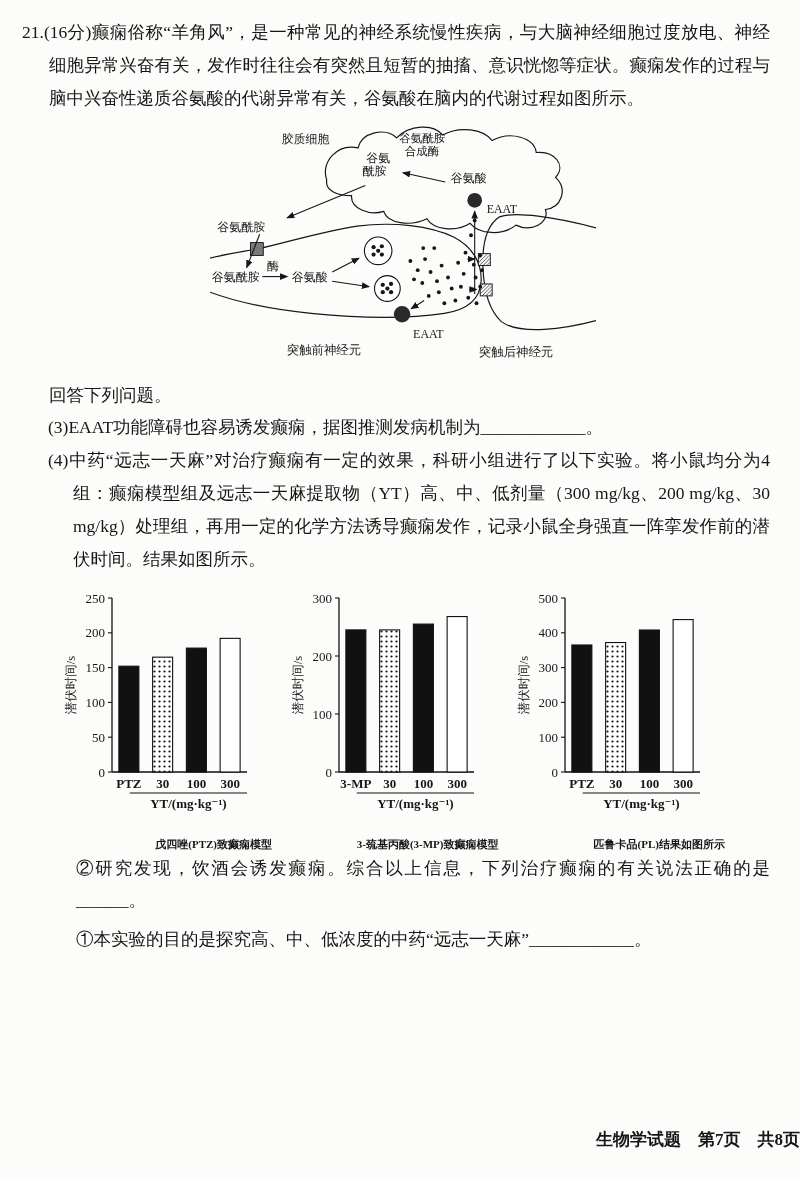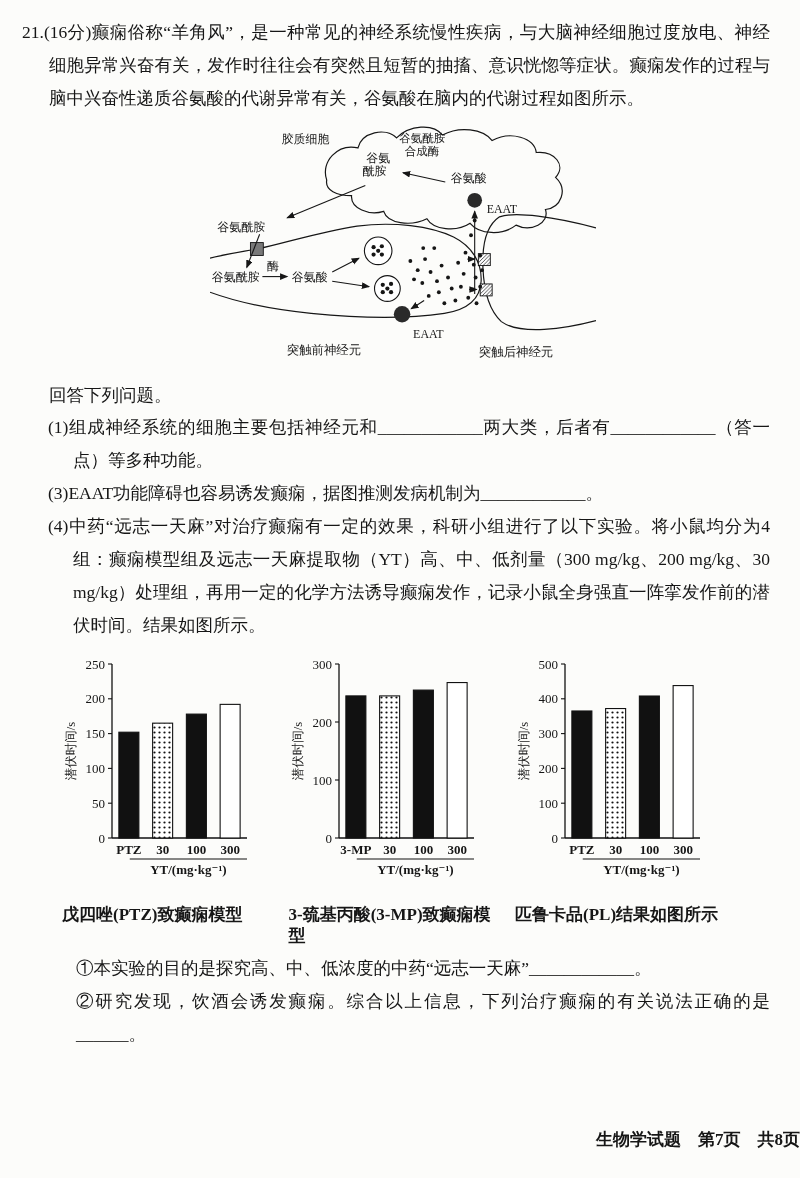--- a/index.html
+++ b/index.html
@@ -13,21 +13,21 @@
   }
   p { margin:0; text-align:justify; }
   .main   { margin-left:27px; text-indent:-27px; }
   .prompt { margin-left:27px; margin-top:4px; }
   .sub    { margin-left:51px; text-indent:-25px; }
   .circ   { margin-left:54px; }
   .diagram-wrap { margin:8px 0 4px 188px; }
   svg text { font-family:"Liberation Serif","DejaVu Serif",serif; fill:#161616; }
   .charts-row { display:flex; justify-content:space-between; margin:8px 45px 0 40px; }
   .chart { width:210px; }
-  .chart-title { text-align:left; font-weight:bold; font-size:17px; line-height:1.25; margin-top:3px; }
+  .chart-title { text-align:right; font-weight:bold; font-size:11px; line-height:1.25; margin-top:3px; }
   .footer {
     position:absolute; bottom:22px; left:0; width:100%;
     text-align:right; font-weight:bold; font-size:17px;
   }
 </style>
 </head>
 <body>
 
 <div class="page">
 
@@ -133,21 +133,20 @@
       <text x="62" y="160" font-size="13">酶</text>
       <text x="89" y="172" font-size="13">谷氨酸</text>
       <text x="221" y="234" font-size="13">EAAT</text>
       <text x="124" y="251" font-size="13.5" text-anchor="middle">突触前神经元</text>
       <text x="333" y="253" font-size="13.5" text-anchor="middle">突触后神经元</text>
     </svg>
   </div>
 
   <p class="prompt">回答下列问题。</p>
 
-  <p class="sub"><span>(1)</span><span>组成神经系统的细胞主要包括神经元和____________两大类，后者有____________（答一点）等多种功能。</span></p>
 
 
   <p class="sub"><span>(3)</span><span>EAAT功能障碍也容易诱发癫痫，据图推测发病机制为____________。</span></p>
 
   <p class="sub"><span>(4)</span><span>中药“远志一天麻”对治疗癫痫有一定的效果，科研小组进行了以下实验。将小鼠均分为4组：癫痫模型组及远志一天麻提取物（YT）高、中、低剂量（300 mg/kg、200 mg/kg、30 mg/kg）处理组，再用一定的化学方法诱导癫痫发作，记录小鼠全身强直一阵挛发作前的潜伏时间。结果如图所示。</span></p>
 
   <div class="charts-row">
     <div class="chart"><svg width="210" height="240" viewBox="0 0 210 240">
           <defs>
             <pattern id="bardots0" width="5" height="5" patternUnits="userSpaceOnUse">
@@ -244,17 +243,17 @@
           <rect x="158.125" y="35.57599999999999" width="20" height="152.424" fill="#fff" stroke="#111" stroke-width="1.1"></rect>
           <text x="168.125" y="204" text-anchor="middle" font-size="13" font-weight="bold">300</text>
           <line x1="67.75" y1="209" x2="185" y2="209" stroke="#111" stroke-width="1"></line>
           <text x="126.375" y="224" text-anchor="middle" font-size="13" font-weight="bold">YT/(mg·kg⁻¹)</text>
           <text x="13" y="101" text-anchor="middle" font-size="12.5" transform="rotate(-90 13 101)">潜伏时间/s</text>
         </svg>
       <div class="chart-title">匹鲁卡品(PL)结果如图所示</div>
     </div>
   </div>
 
+  <p class="circ">②研究发现，饮酒会诱发癫痫。综合以上信息，下列治疗癫痫的有关说法正确的是______。</p>
   <p class="circ" style="margin-top:6px;">①本实验的目的是探究高、中、低浓度的中药“远志一天麻”____________。</p>
-  <p class="circ">②研究发现，饮酒会诱发癫痫。综合以上信息，下列治疗癫痫的有关说法正确的是______。</p>
 
   <div class="footer">生物学试题　第7页　共8页</div>
 </div>
 
 </body></html>

